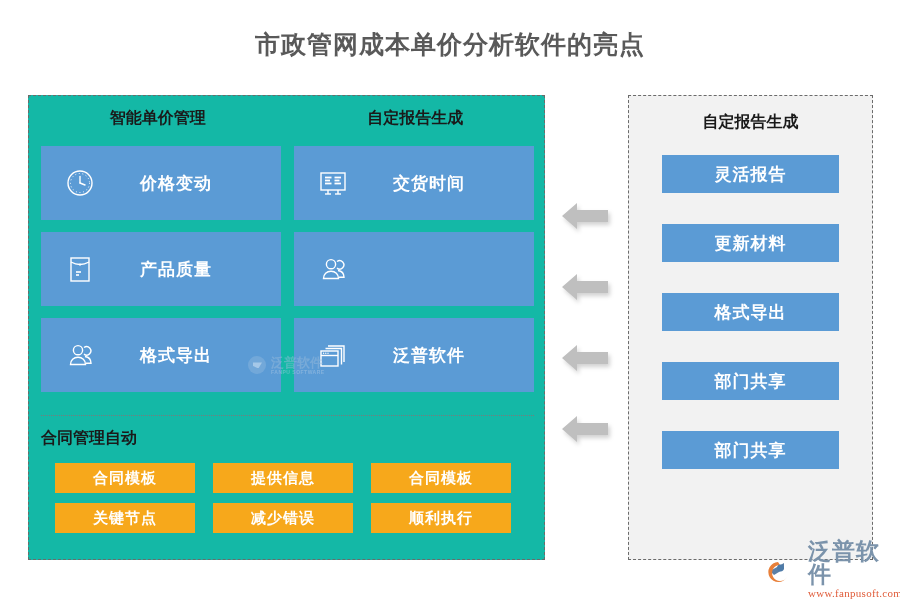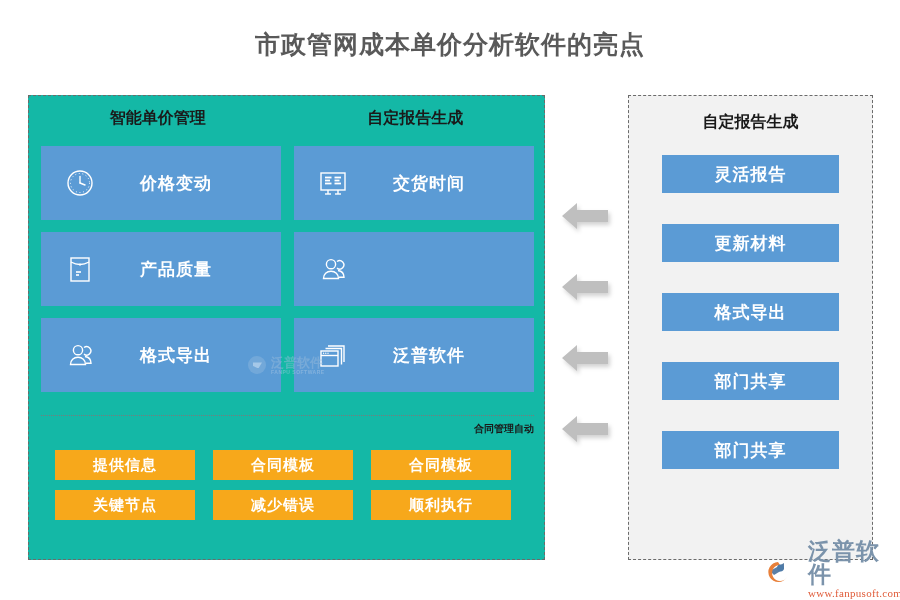--- a/index.html
+++ b/index.html
@@ -99,25 +99,25 @@
     left: 12px;
     top: 319px;
     width: 493px;
   }
   .contract-divider {
     border-top: 1px dotted #7a7a7a;
     width: 100%;
     height: 0;
   }
   .contract-title {
-    text-align: right;
-    font-size: 10px;
+    text-align: left;
+    font-size: 16px;
     font-weight: bold;
     color: #1a1a1a;
-    margin-top: 6px;
+    margin-top: 12px;
   }
   .contract-grid {
     margin-top: 14px;
     display: flex;
     flex-wrap: wrap;
     gap: 10px 18px;
     padding-left: 14px;
     box-sizing: border-box;
   }
   .orange-btn {
@@ -348,22 +348,22 @@
         </svg>
       </span>
       <span class="card-label">泛普软件</span>
     </div>
   </div>
 
   <div class="contract-section">
     <div class="contract-divider"></div>
     <div class="contract-title">合同管理自动</div>
     <div class="contract-grid">
+      <div class="orange-btn">合同模板</div>
       <div class="orange-btn">提供信息</div>
-      <div class="orange-btn">合同模板</div>
       <div class="orange-btn">合同模板</div>
       <div class="orange-btn">关键节点</div>
       <div class="orange-btn">减少错误</div>
       <div class="orange-btn">顺利执行</div>
     </div>
   </div>
 </div>
 
 <div class="watermark-center">
   <span class="wm-mark"></span>

